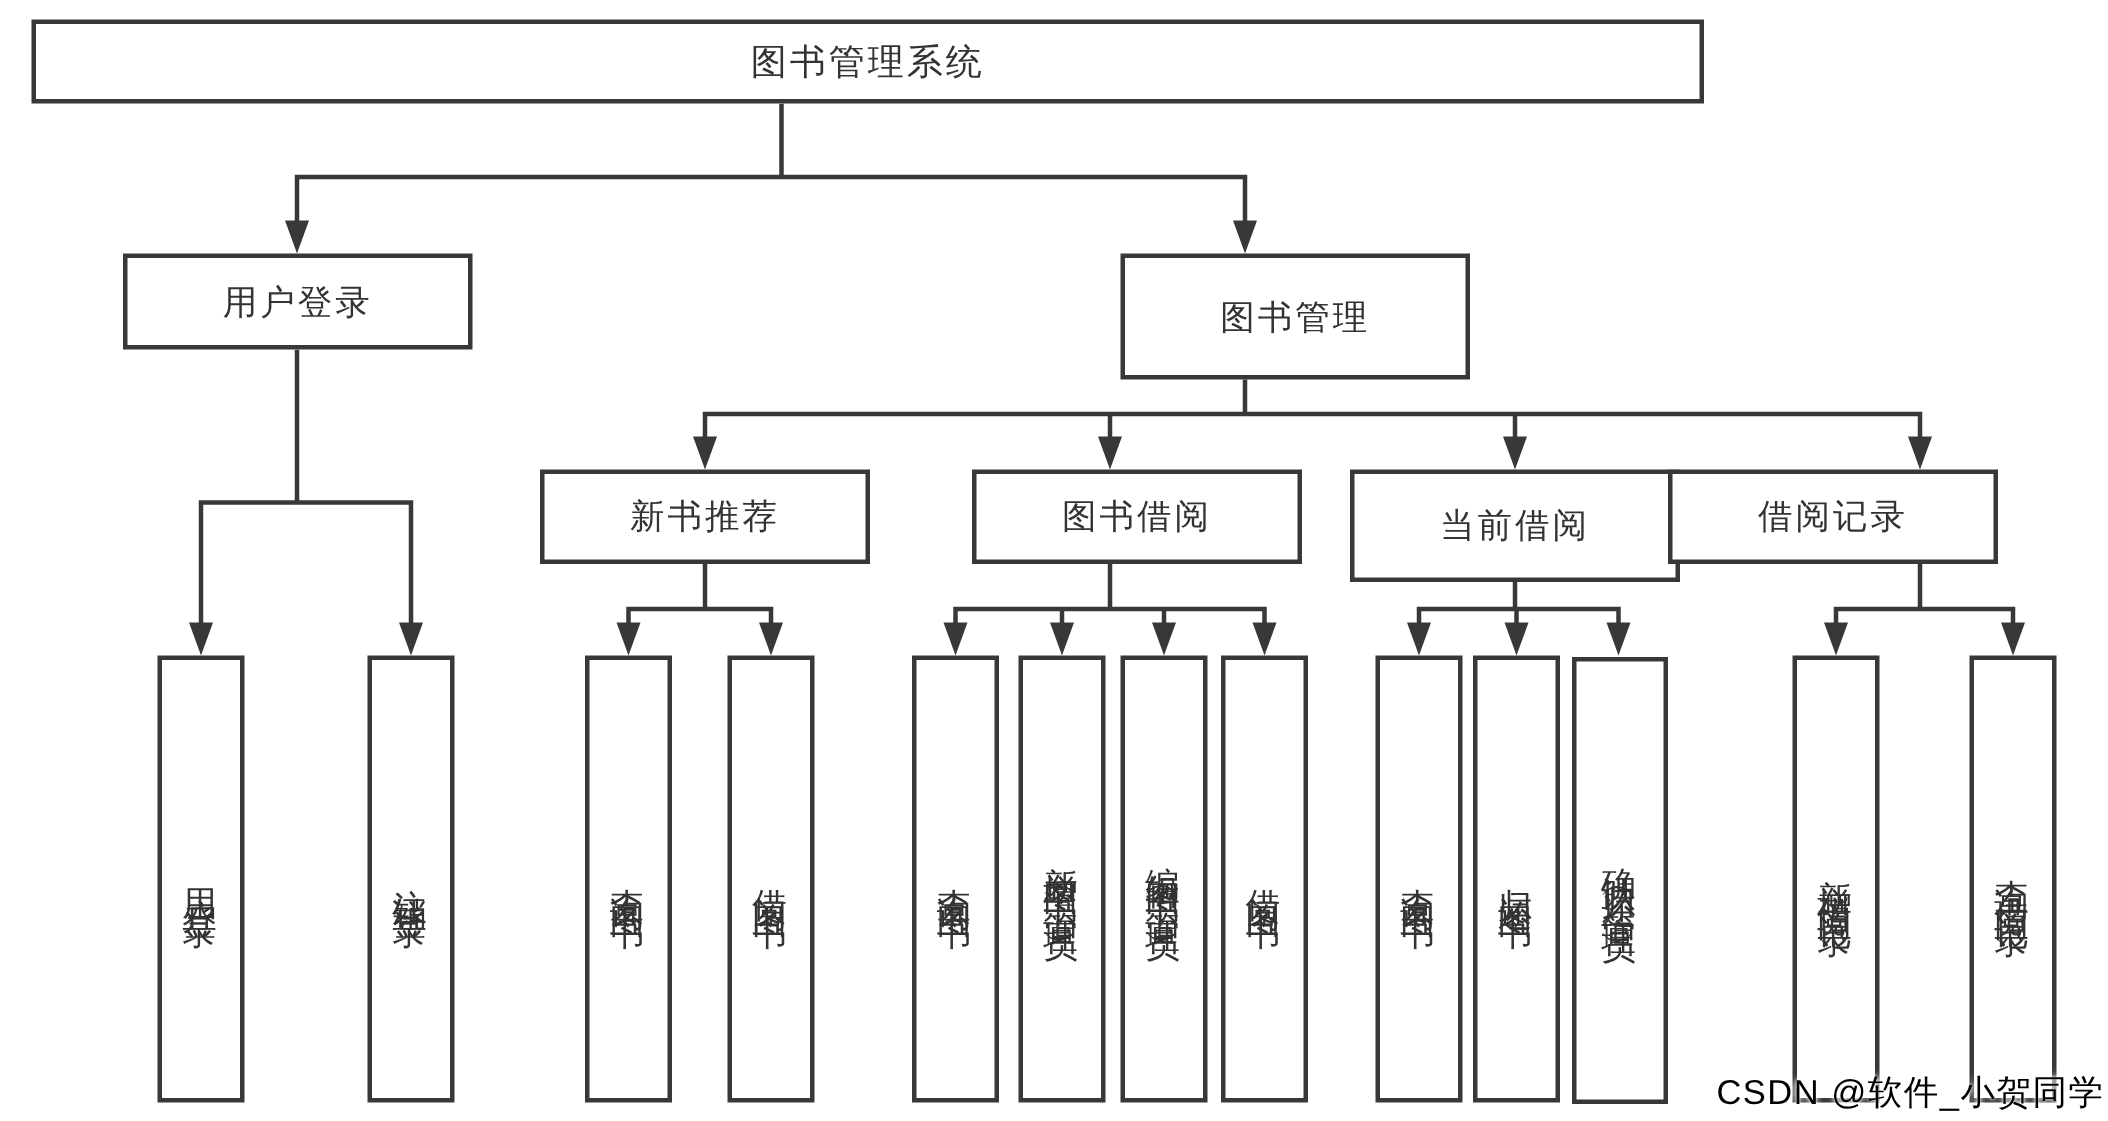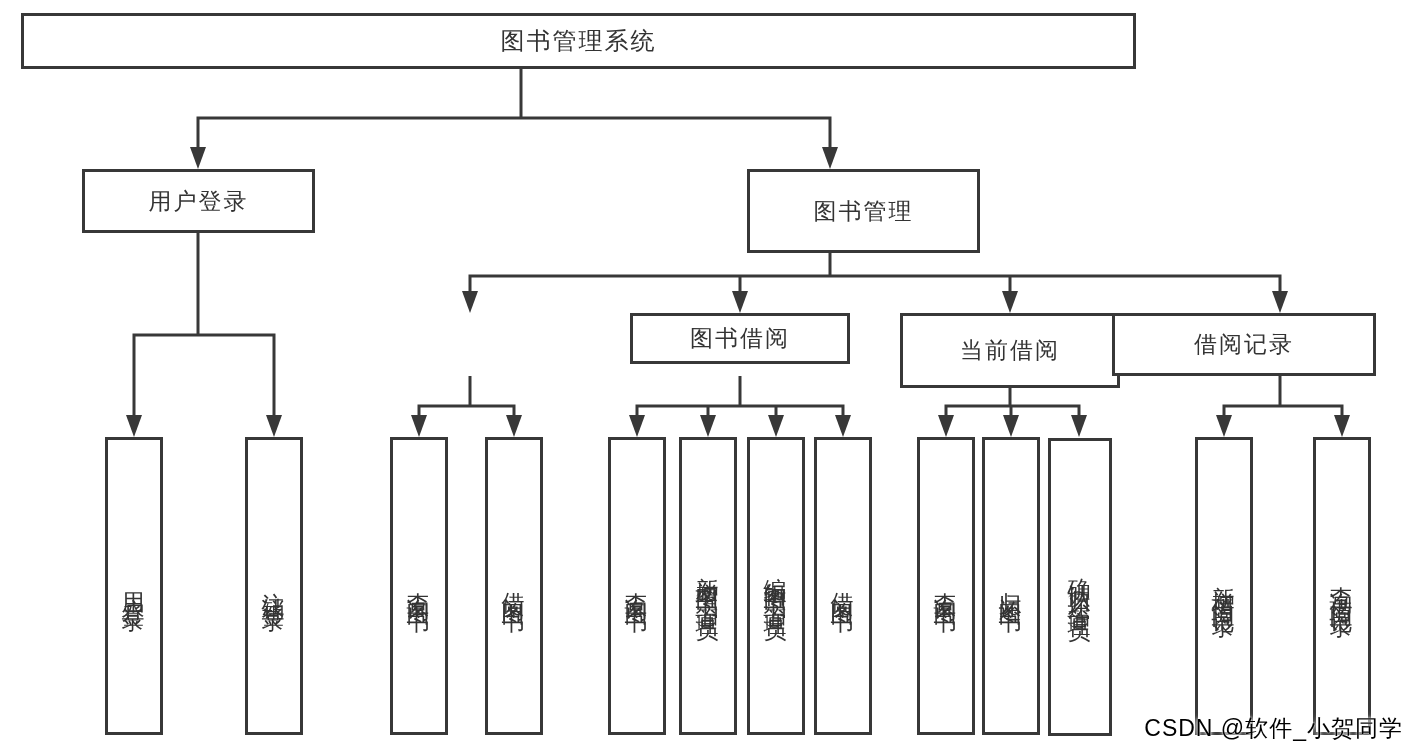--- a/index.html
+++ b/index.html
@@ -84,23 +84,24 @@
       <path d="M1216 415 h16 L1224 437 Z"></path>
       <path d="M1334 415 h16 L1342 437 Z"></path>
     </g>
   </svg>
 
   <div class="box root" style="left:21px;top:13px;width:1115px;height:56px">图书管理系统</div>
 
   <div class="box" style="left:82px;top:169px;width:233px;height:64px">用户登录</div>
   <div class="box" style="left:747px;top:169px;width:233px;height:84px">图书管理</div>
 
-  <div class="box" style="left:630px;top:313px;width:220px;height:51px">图书借阅</div>
+  <div class="box" style="left:360px;top:313px;width:220px;height:63px">新书推荐</div>
+  <div class="box" style="left:648px;top:313px;width:220px;height:63px">图书借阅</div>
   <div class="box" style="left:900px;top:313px;width:220px;height:75px">当前借阅</div>
-  <div class="box" style="left:1112px;top:313px;width:264px;height:63px">借阅记录</div>
+  <div class="box" style="left:1112px;top:313px;width:220px;height:63px">借阅记录</div>
 
   <div class="box v" style="left:105px;top:437px;width:58px;height:298px">用户登录</div>
   <div class="box v" style="left:245px;top:437px;width:58px;height:298px">注销登录</div>
 
   <div class="box v" style="left:390px;top:437px;width:58px;height:298px">查询图书</div>
   <div class="box v" style="left:485px;top:437px;width:58px;height:298px">借阅图书</div>
 
   <div class="box v" style="left:608px;top:437px;width:58px;height:298px">查询图书</div>
   <div class="box v" style="left:679px;top:437px;width:58px;height:298px">新增图书（管理员）</div>
   <div class="box v" style="left:747px;top:437px;width:58px;height:298px">编辑图书（管理员）</div>

